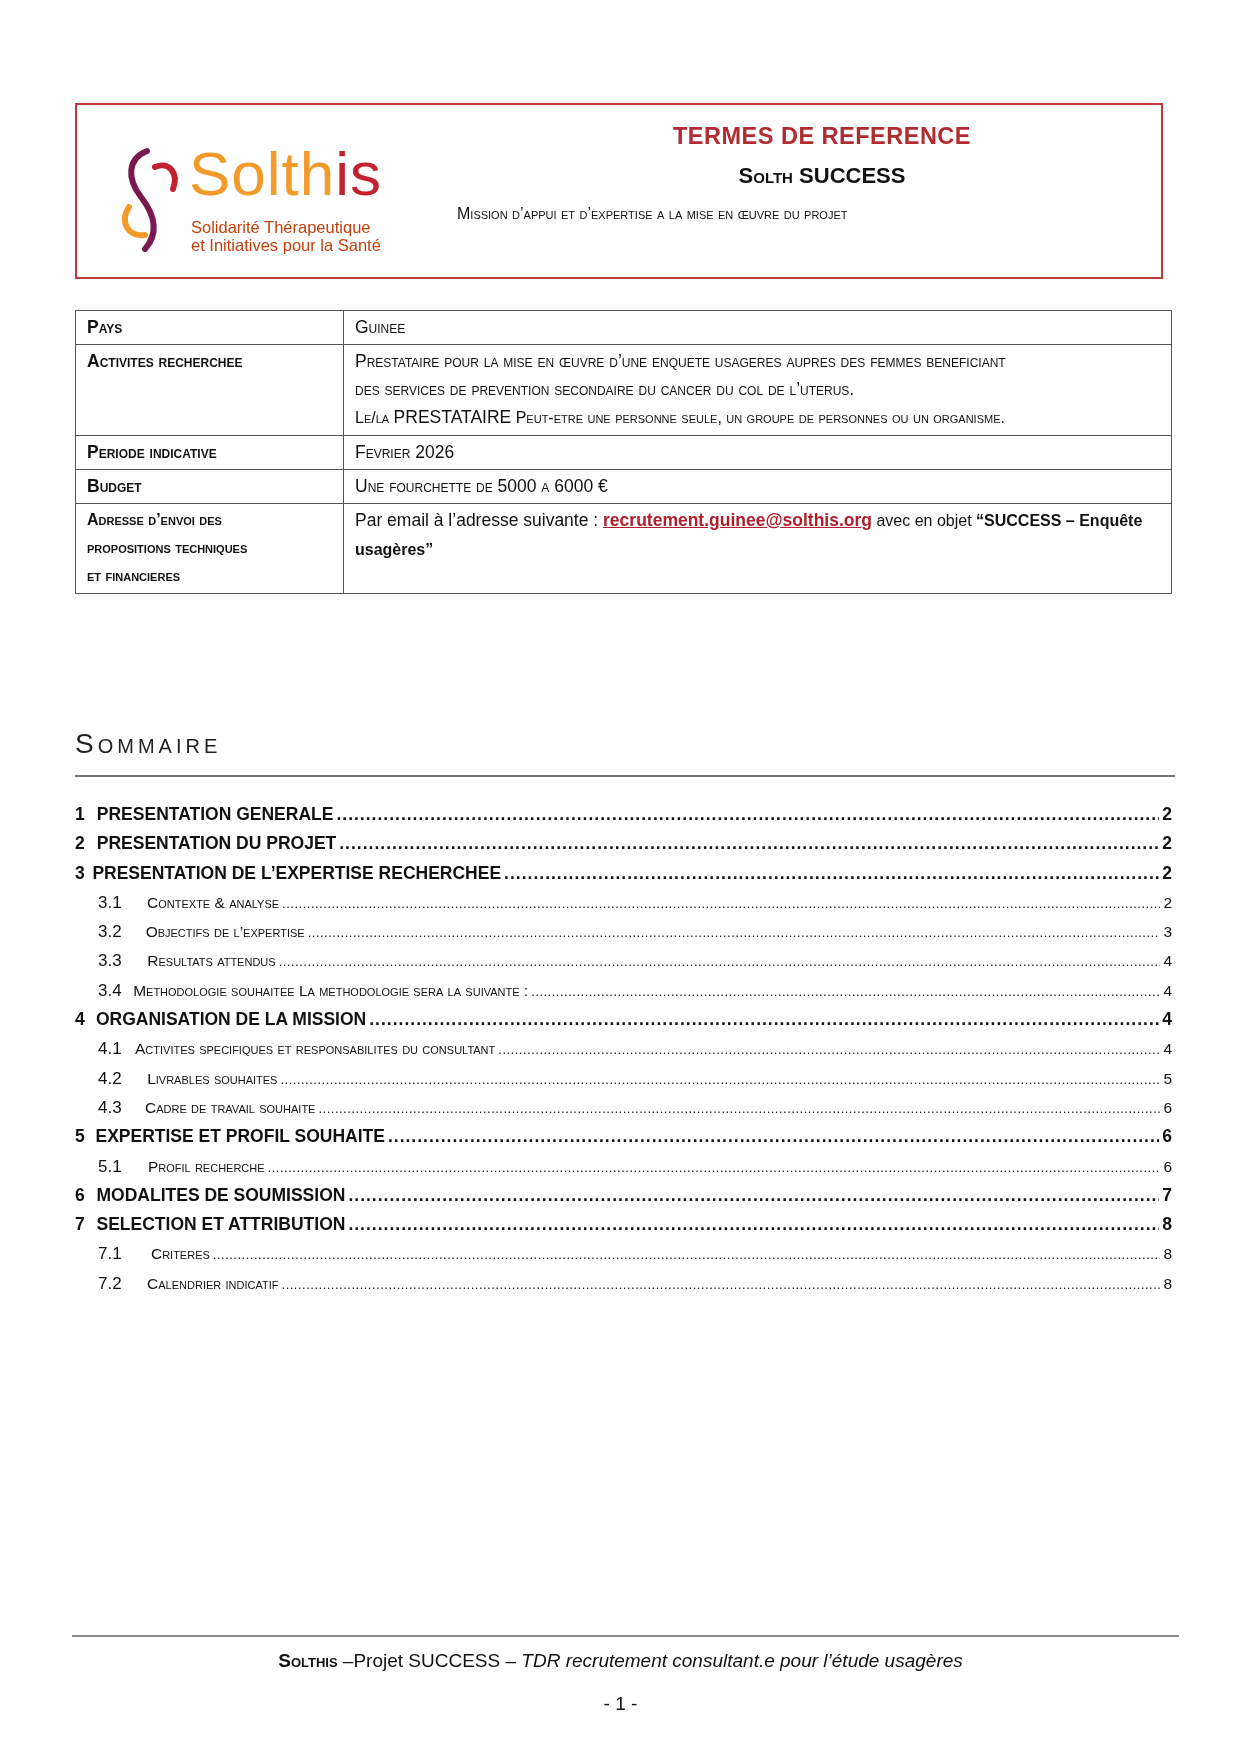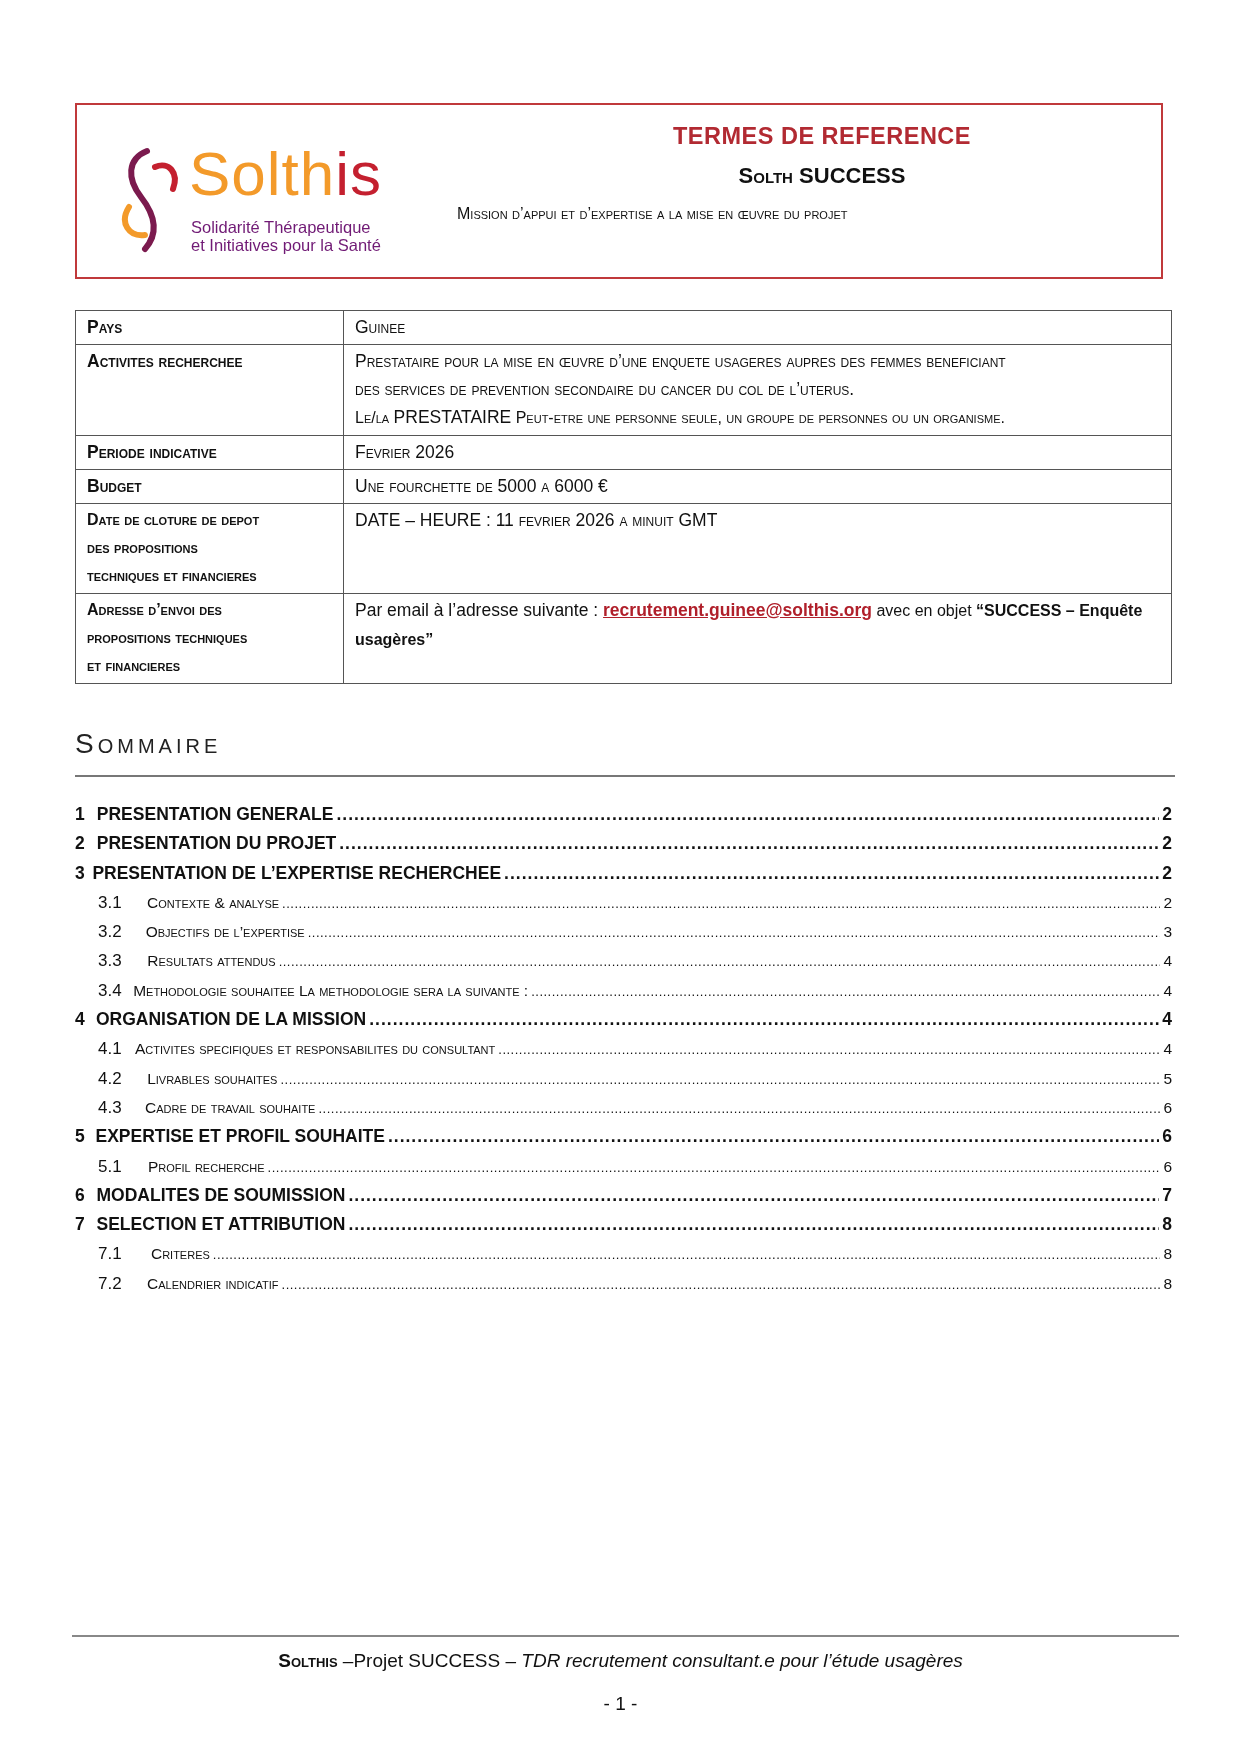--- a/index.html
+++ b/index.html
@@ -3,21 +3,21 @@
 <meta charset="utf-8">
 <style>
   html,body{margin:0;padding:0;background:#fff;}
   body{width:1241px;height:1755px;position:relative;overflow:hidden;font-family:"Liberation Sans",sans-serif;color:#111;}
   .sc{font-variant:small-caps;}
   
   #hdr{position:absolute;left:75px;top:103px;width:1088px;height:176px;border:2px solid #c0393b;box-sizing:border-box;}
   #logo{position:absolute;left:42px;top:40px;width:300px;height:110px;}
   #logo .word{position:absolute;left:70px;top:-6px;font-size:62px;line-height:70px;color:#f39a2a;font-family:"Liberation Sans",sans-serif;letter-spacing:1px;}
   #logo .word .is{color:#c4202f;}
-  #logo .tag{position:absolute;left:72px;font-size:16.5px;color:#701a75;line-height:19px;white-space:nowrap;}
+  #logo .tag{position:absolute;left:72px;font-size:16.5px;color:#c2410c;line-height:19px;white-space:nowrap;}
   #logo .t1{top:73px;} #logo .t2{top:91px;}
   #hdr-title{position:absolute;left:420px;width:650px;top:18px;text-align:center;font-size:23.5px;font-weight:bold;color:#b22a32;letter-spacing:.5px;}
   #hdr-proj{position:absolute;left:420px;width:650px;top:58px;text-align:center;font-size:22px;font-weight:bold;}
   #hdr-mission{position:absolute;left:380px;width:720px;top:100px;text-align:left;font-size:16px;font-variant:small-caps;}
   
   #info{position:absolute;left:75px;top:310px;width:1097px;border-collapse:collapse;font-size:17.5px;}
   #info td{border:1.5px solid #555;vertical-align:top;padding:2px 11px 3px 11px;line-height:28px;}
   #info td.k{width:245px;font-weight:bold;font-variant:small-caps;}
   #info td.v{font-variant:small-caps;}
   #info .small{font-size:16px;}
@@ -80,28 +80,20 @@
     </td>
   </tr>
   <tr>
     <td class="k">Periode indicative</td>
     <td class="v">Fevrier 2026</td>
   </tr>
   <tr>
     <td class="k">Budget</td>
     <td class="v">Une fourchette de 5000 a 6000 €</td>
   </tr>
-  <tr>
-    <td class="k" style="font-size:16px;">
-      <div>Date de cloture de depot</div>
-      <div>des propositions</div>
-      <div>techniques et financieres</div>
-    </td>
-    <td class="v"><span class="plain">DATE – HEURE : 11 </span><span>fevrier</span><span class="plain"> 2026 </span><span> a minuit </span><span class="plain">GMT</span></td>
-  </tr>
   <tr style="height:88px;">
     <td class="k" style="font-size:16px;">
       <div>Adresse d’envoi des</div>
       <div>propositions techniques</div>
       <div>et financieres</div>
     </td>
     <td class="v plain" style="font-variant:normal;"><span>Par email à l’adresse suivante : </span><a class="email">recrutement.guinee@solthis.org</a><span style="font-size:16px"> avec en objet </span><span class="b" style="font-size:16px">“SUCCESS – Enquête usagères”</span></td>
   </tr>
 </tbody>
   </table>

